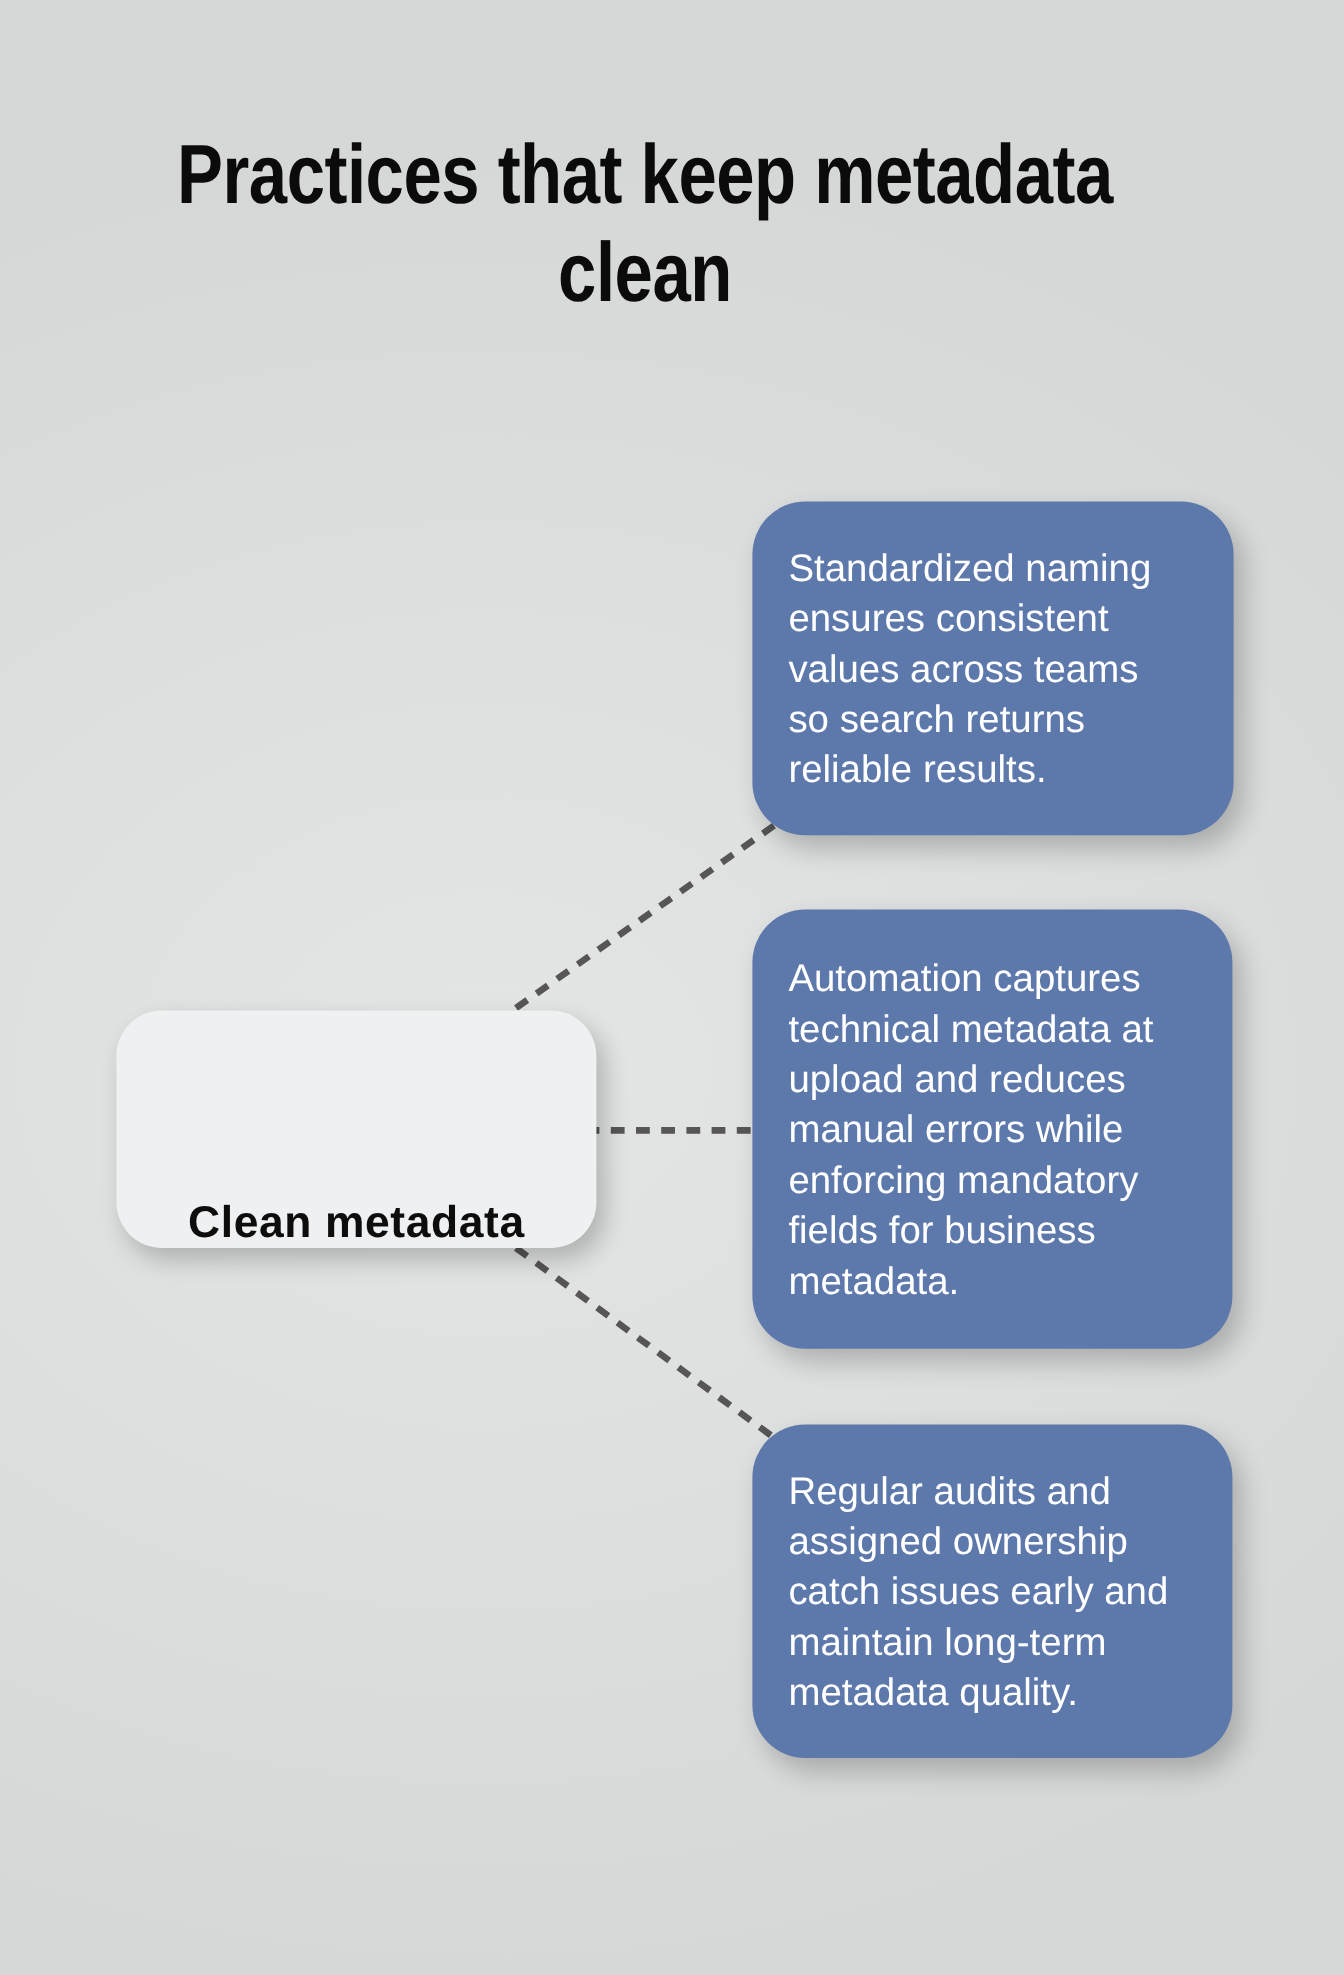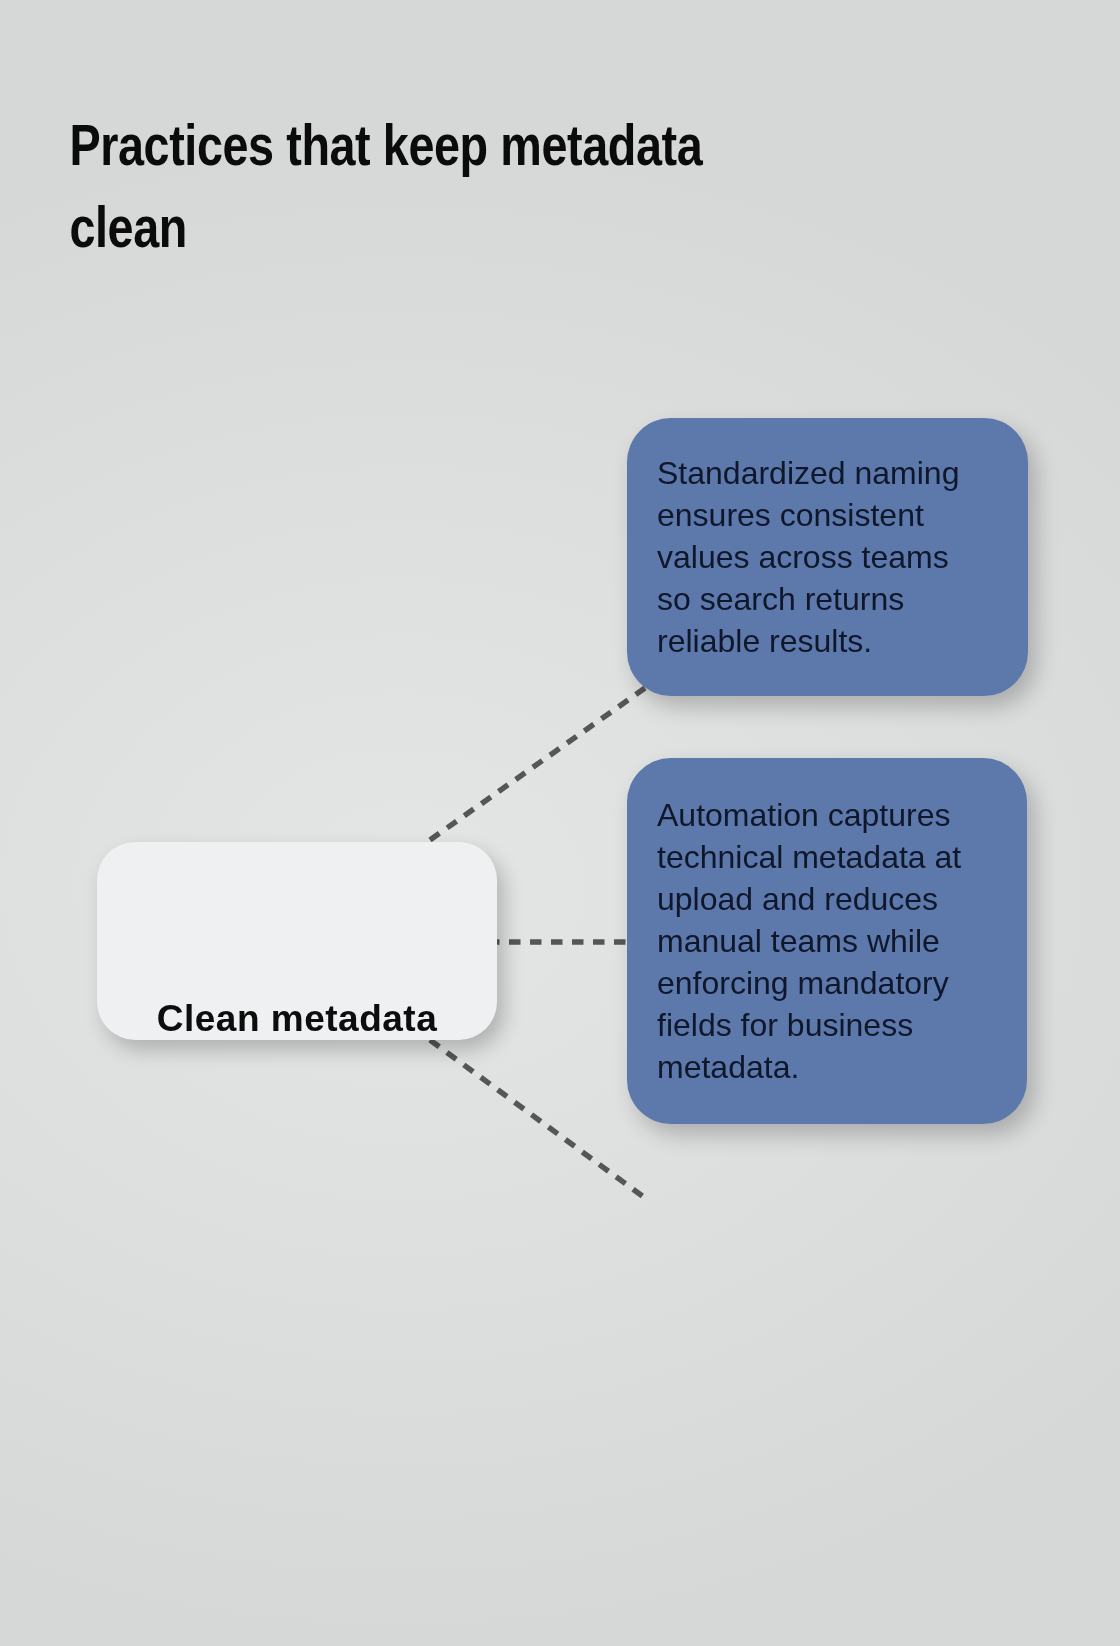--- a/index.html
+++ b/index.html
@@ -19,22 +19,23 @@
       radial-gradient(ellipse 980px 760px at 36% 54%, #e4e6e5 0%, #dddfde 52%, #d6d8d7 100%);
   }
 
   
   .title {
     position: absolute;
     top: 104px;
     left: 0;
     width: 1074px;
     margin: 0;
+    text-align: center;
     color: #0b0b0b;
-    font-size: 57px;
+    font-size: 70px;
     line-height: 82px;
     font-weight: 800;
     letter-spacing: -0.5px;
   }
   .title-inner {
     display: inline-block;
     transform: scaleX(0.82);
     transform-origin: 50% 50%;
     white-space: pre-line;
   }
@@ -86,21 +87,21 @@
     border-radius: 44px;
     z-index: 2;
     display: flex;
     align-items: center;
     box-shadow: 8px 11px 22px rgba(0, 0, 0, 0.22);
   }
   .branch .branch-text {
     padding: 0 24px 0 30px;
     font-size: 32px;
     line-height: 42px;
-    color: #0f172a;
+    color: #ffffff;
     white-space: pre-line;
   }
   .branch-1 { top: 418px;  height: 278px; width: 401px; }
   .branch-2 { top: 758px;  height: 366px; }
   .branch-3 { top: 1187px; height: 278px; }
 </style>
 </head>
 <body>
 
 <div class="canvas">
@@ -123,20 +124,27 @@
 ensures consistent
 values across teams
 so search returns
 reliable results.</div>
   </div>
 
   <div class="branch branch-2">
     <div class="branch-text">Automation captures
 technical metadata at
 upload and reduces
-manual teams while
+manual errors while
 enforcing mandatory
 fields for business
 metadata.</div>
   </div>
 
+  <div class="branch branch-3">
+    <div class="branch-text">Regular audits and
+assigned ownership
+catch issues early and
+maintain long-term
+metadata quality.</div>
+  </div>
 
 </div>
 
 </body></html>

